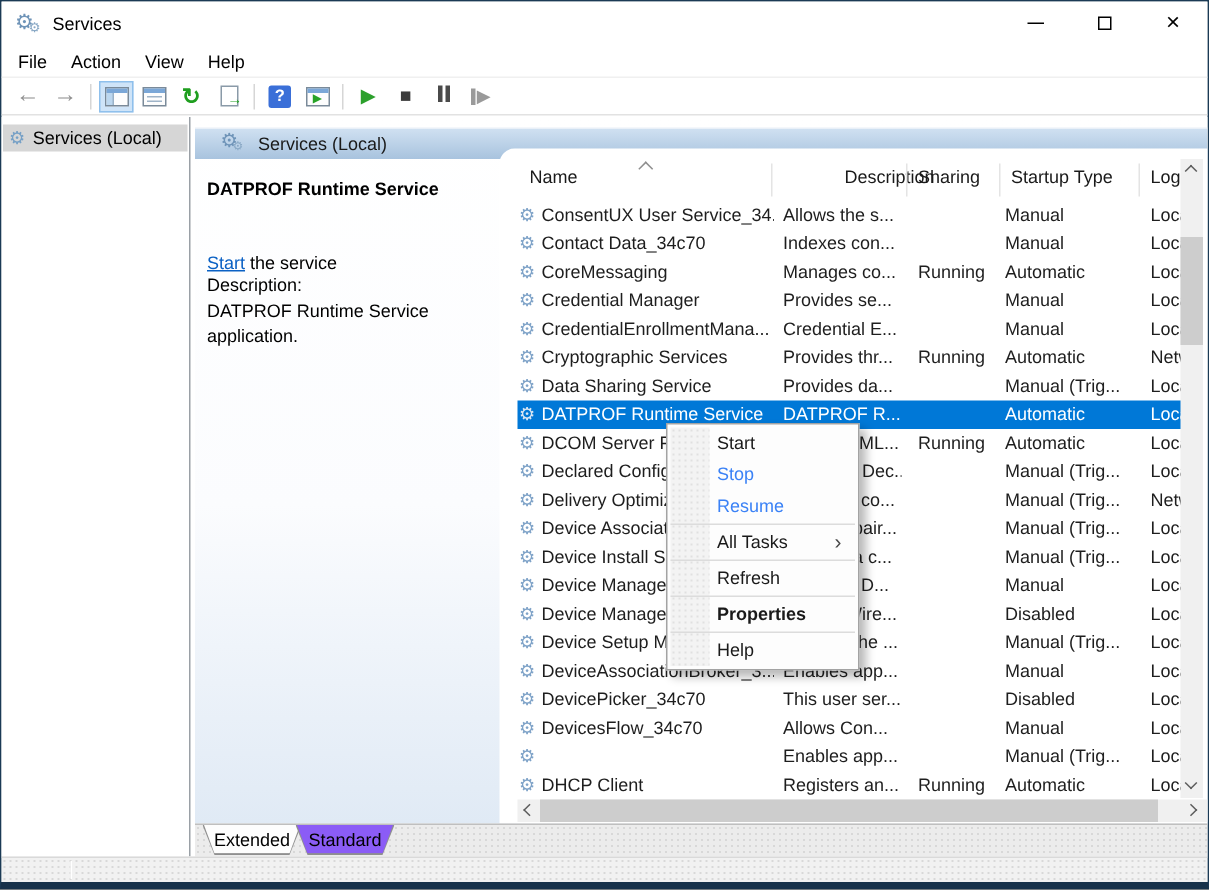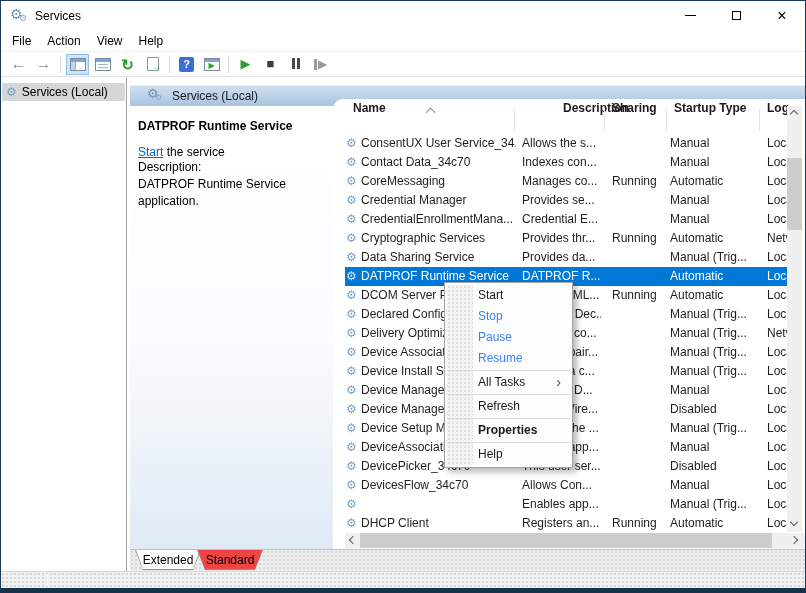--- a/index.html
+++ b/index.html
@@ -50,27 +50,27 @@
   .tree-item .tgear{font-size:12px;color:#76a0c6;margin-right:5px;}
   .rightpane{position:absolute;left:129px;top:0;right:0;bottom:22px;
     background:linear-gradient(180deg,#ffffff 0%,#fbfcfe 55%,#e0eaf5 100%);}
   .band{position:absolute;top:7px;left:0;right:0;height:21px;display:flex;align-items:center;padding-left:17px;
     font-size:12px;color:#1a1a1a;background:linear-gradient(#cfe0f1,#a8c3de);border-top:1px solid #e9f0f8;}
   .band .bgear{position:relative;width:18px;height:15px;margin-right:7px;}
   .band .g1{position:absolute;left:0;top:-3px;font-size:13px;color:#6f94b8;}
   .band .g2{position:absolute;left:8px;top:4px;font-size:8px;color:#89a8c5;}
   .details{position:absolute;left:8px;top:41px;width:190px;font-size:12px;color:#000;}
   .d-title{font-weight:bold;}
-  .d-linkline{margin-top:12px;}
+  .d-linkline{margin-top:35px;}
   .d-linkline a{color:#0b61c4;text-decoration:underline;cursor:pointer;}
   .d-desc{line-height:17px;}
   
   .listbox{position:absolute;left:203px;top:21px;right:0;bottom:0;background:#fff;border-top-left-radius:10px;}
   .lheader{position:absolute;left:12px;top:7px;right:17px;height:28px;font-size:12px;color:#1a1a1a;}
-  .hcell{position:absolute;bottom:19px;white-space:nowrap;overflow:hidden;font-weight:bold;}
+  .hcell{position:absolute;bottom:9px;white-space:nowrap;overflow:hidden;}
   .h-name{left:8px;}.h-desc{left:177px;margin-left:41px;}.h-status{left:267px;}.h-startup{left:329px;}.h-logon{left:422px;width:22px;}
   .hsep{position:absolute;top:3px;bottom:3px;width:1px;background:#e4e4e4;}
   .hs1{left:169px}.hs2{left:259px}.hs3{left:321px}.hs4{left:414px}
   .sortcaret{position:absolute;left:82px;top:3px;width:7px;height:7px;border-left:1px solid #8f8f8f;border-top:1px solid #8f8f8f;transform:rotate(45deg);}
   .rowswrap{position:absolute;left:12px;top:35px;right:17px;}
   .row{position:relative;height:19px;font-size:12px;color:#1e1e1e;}
   .row.selected{background:#0078d7;color:#fff;}
   .svc-icon{position:absolute;left:1px;top:1px;font-size:12px;color:#7fa3c8;line-height:17px;}
   .row.selected .svc-icon{color:#d8e6f4;}
   .cell{position:absolute;top:0;line-height:19px;white-space:nowrap;overflow:hidden;}
@@ -90,21 +90,21 @@
   .hthumb{position:absolute;left:15px;top:0;height:15px;width:412px;background:#cdcdcd;}
   .ha-l{left:0;top:0;height:15px;}.ha-l .chev{top:4px;left:5px;transform:rotate(-45deg);}
   .ha-r{right:1px;top:0;height:15px;}.ha-r .chev{top:4px;left:2px;transform:rotate(135deg);}
   
   .tabstrip{position:absolute;left:129px;right:0;bottom:0;height:22px;border-top:1px solid #bfbfbf;
     background:#ececec;background-image:radial-gradient(#d8d8d8 0.8px,transparent 0.9px);background-size:4px 4px;
     display:flex;padding-left:5px;}
   .tab{position:relative;height:20px;width:66px;margin-right:-4px;
     clip-path:polygon(0 0,100% 0,calc(100% - 8px) 100%,8px 100%);background:#8f8f8f;}
   .tab .tin{position:absolute;left:1px;right:1px;top:0;bottom:1px;
-    clip-path:polygon(0 0,100% 0,calc(100% - 7px) 100%,7px 100%);background:#ef4444;
+    clip-path:polygon(0 0,100% 0,calc(100% - 7px) 100%,7px 100%);background:#8b5cf6;
     display:flex;align-items:center;justify-content:center;font-size:12px;color:#000;}
   .tab.active .tin{background:#fdfdfd;}
   
   .statusbar{position:absolute;left:0;right:0;bottom:0;height:17px;border-top:1px solid #d9d9d9;
     background:#f1f1f1;background-image:radial-gradient(#d8d8d8 0.8px,transparent 0.9px);background-size:4px 4px;}
   .sb-div{position:absolute;left:46px;top:2px;bottom:2px;width:1px;background:#cfcfcf;border-right:1px solid #fff;}
   
   .ctxmenu{position:absolute;left:443px;top:281px;width:129px;background:#fdfdfd;border:1px solid #a3a3a3;
     box-shadow:4px 4px 6px rgba(0,0,0,0.28);padding:2px 0;z-index:50;}
   .ctxmenu::before{content:'';position:absolute;left:2px;top:2px;bottom:2px;width:26px;background:#f3f3f3;
@@ -445,21 +445,20 @@
       </div>
   </div>
 
   <div class="statusbar">
     <div class="sb-div"></div>
   </div>
 
   <div class="ctxmenu" id="ctxmenu">
       <div class="cmenu-item">Start</div>
       <div class="cmenu-item disabled">Stop</div>
-      <div class="cmenu-item disabled">Pause</div>
       <div class="cmenu-item disabled">Resume</div>
       <div class="cmenu-sep"></div>
       <div class="cmenu-item">All Tasks<span class="subarrow">›</span></div>
       <div class="cmenu-sep"></div>
       <div class="cmenu-item">Refresh</div>
       <div class="cmenu-sep"></div>
       <div class="cmenu-item bold">Properties</div>
       <div class="cmenu-sep"></div>
       <div class="cmenu-item">Help</div>
     </div>

